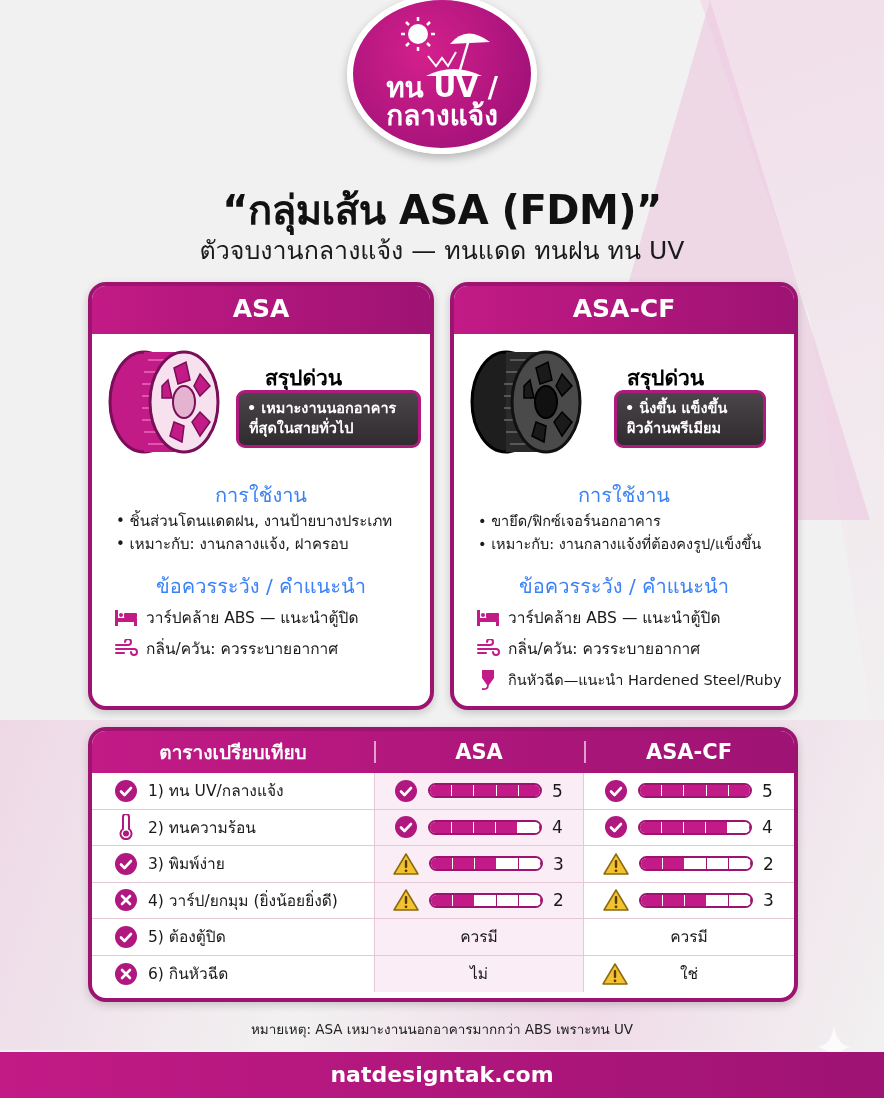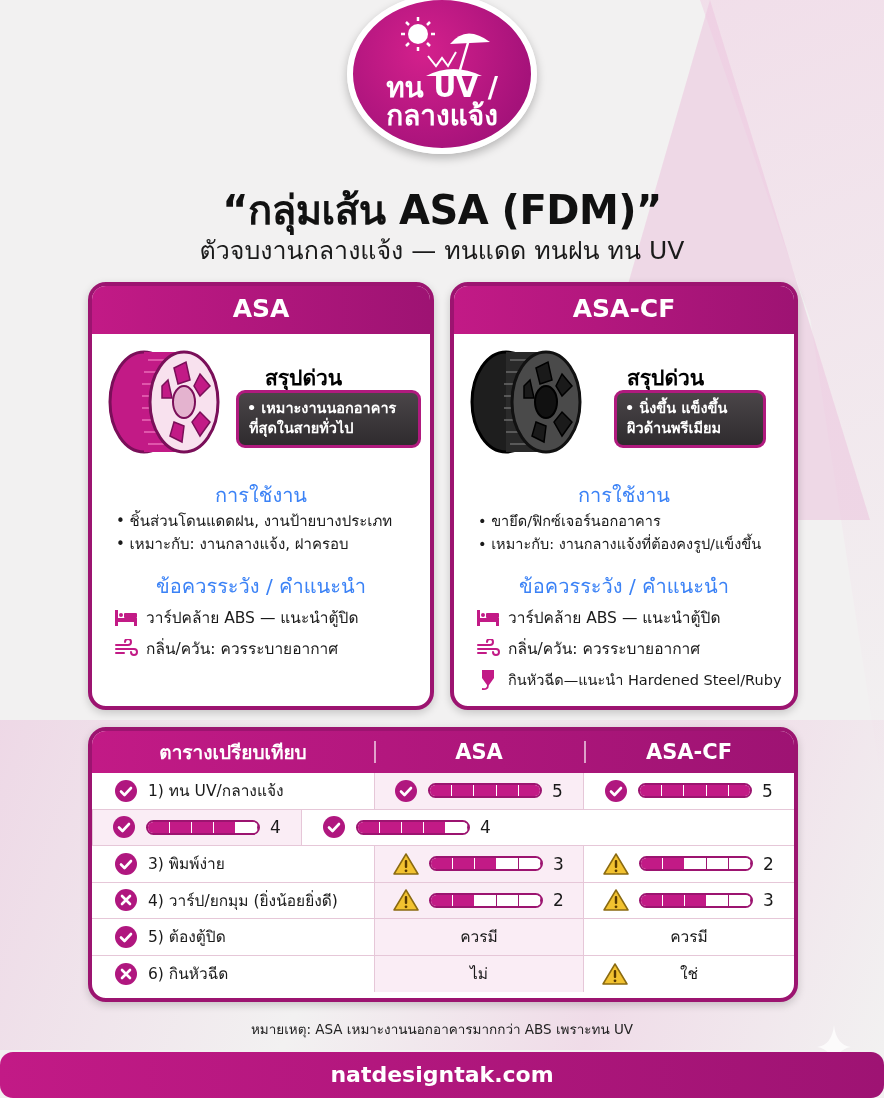--- a/index.html
+++ b/index.html
@@ -74,21 +74,21 @@
   .seg { flex: 1; border-right: 1.5px solid #fff; }
   .seg:last-child { border-right: none; }
   .seg.on { background: #c21a86; }
   .seg.off { background: #fff; border-right: 1.5px solid #9c1470; }
   .score { margin-left: 10px; font-size: 17px; width: 12px; }
   .warn-abs { position: absolute; left: 18px; top: 6px; }
 
   .note { position: absolute; top: 1018px; left: 0; width: 884px; text-align: center; font-size: 13.5px; color: #222; }
   .footer { position: absolute; top: 1052px; left: 0; width: 884px; height: 46px;
     background: linear-gradient(90deg, #c21a86, #9e1373); color: #fff; text-align: center;
-    font-size: 22px; line-height: 46px; font-weight: bold; border-radius: 13px; }
+    font-size: 22px; line-height: 46px; font-weight: bold; }
   .sparkle { position: absolute; left: 817px; top: 1025px; }
 </style>
 </head>
 <body>
 
 <div class="bg-shape bg1"></div>
 <div class="bg-shape bg2"></div>
 <div class="bg-shape bg3"></div>
 
 <div class="badge">
@@ -294,20 +294,27 @@
               <div class="seg on"></div>
               <div class="seg on"></div>
               <div class="seg on"></div>
               <div class="seg on"></div>
             </div>
             <span class="score">5</span>
           </div>
         </div>
       </div>
       <div class="tr">
+        <div class="td c1">
+          <svg width="24" height="26" viewBox="0 0 24 26">
+            <path d="M9 3 a3 3 0 0 1 6 0 V15 a5.5 5.5 0 1 1 -6 0 Z" fill="none" stroke="#b0177f" stroke-width="2"></path>
+            <circle cx="12" cy="19.5" r="3" fill="#b0177f"></circle>
+          </svg>
+          <span>2) ทนความร้อน</span>
+        </div>
         <div class="td c2">
           <div class="rating">
             <svg width="24" height="24" viewBox="0 0 24 24">
               <circle cx="12" cy="12" r="11" fill="#b0177f"></circle>
               <path d="M7 12.5 L10.5 16 L17 9" fill="none" stroke="#fff" stroke-width="2.6" stroke-linecap="round" stroke-linejoin="round"></path>
             </svg>
             <div class="bar">
               <div class="seg on"></div>
               <div class="seg on"></div>
               <div class="seg on"></div>

